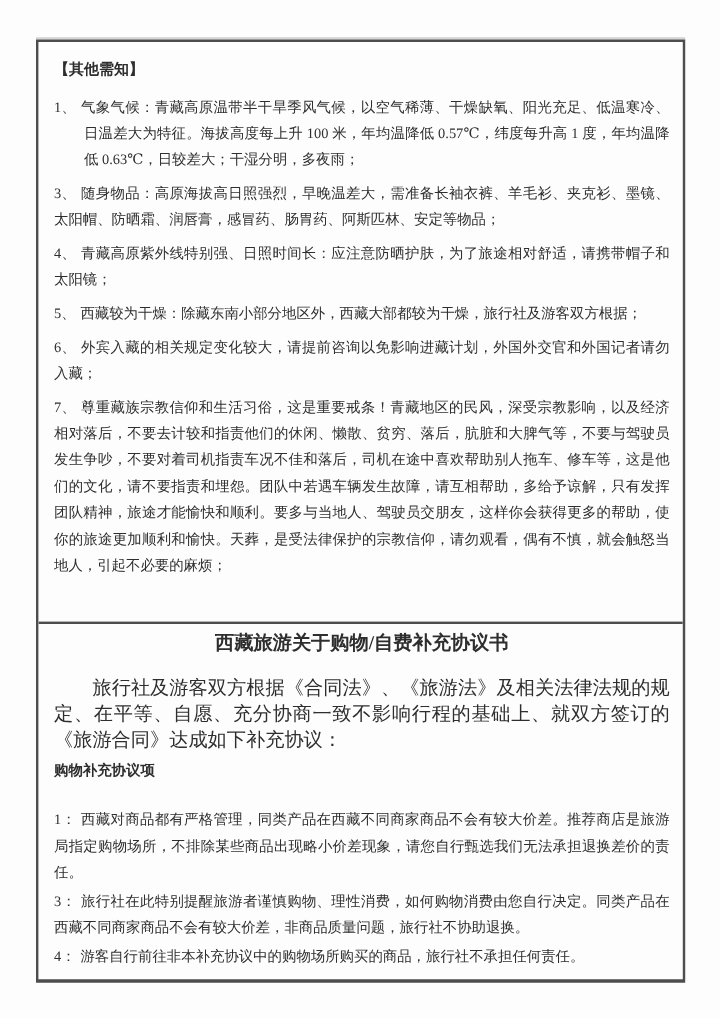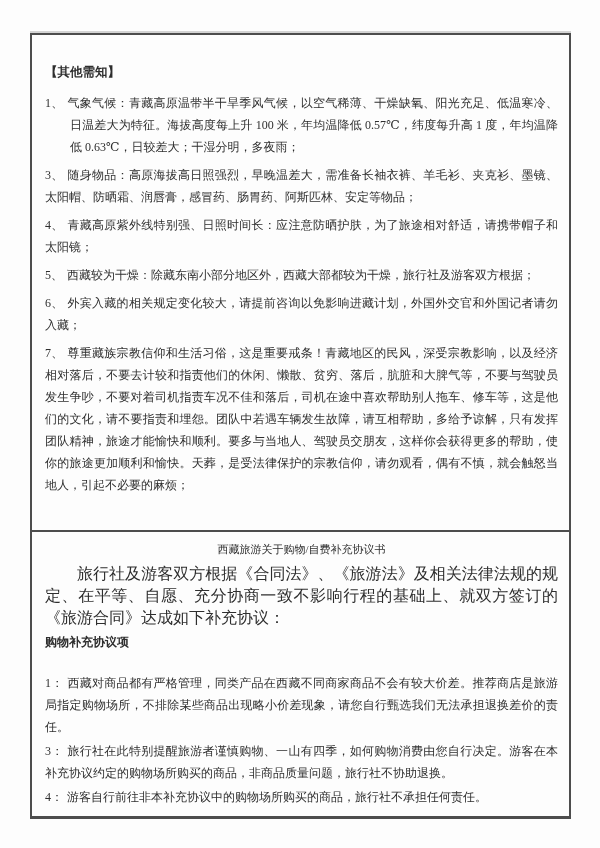--- a/index.html
+++ b/index.html
@@ -15,21 +15,21 @@
     left: 30px; top: 33px;
     width: 541px; height: 786px;
     border: 2px solid #4d4d4d;
     border-bottom-width: 3px;
     box-shadow: 0 -2px 0 0 #d4d4d4;
     background: #fdfdfd;
     display: flex;
     flex-direction: column;
     overflow: hidden;
   }
-  .cell { padding: 26px 11px 4px 13px; overflow: hidden; }
+  .cell { padding: 12px 11px 4px 13px; overflow: hidden; }
   .cell-notices { flex: 1 1 auto; }
   .cell-agreement {
     flex: 0 0 auto;
     border-top: 2px solid #4d4d4d;
     padding-top: 5px;
     padding-bottom: 6px;
   }
   .sec-header {
     font-weight: bold;
     font-size: 12.5px;
@@ -41,25 +41,25 @@
     line-height: 22px;
     text-align: justify;
     margin-bottom: 6px;
   }
   p.item .num { margin-right: 4px; }
   p.item.hang {
     padding-left: 25px;
     text-indent: -25px;
   }
   .agr-title {
-    font-weight: normal;
-    font-size: 11px;
+    font-weight: bold;
+    font-size: 16px;
     line-height: 24px;
     text-align: center;
-    margin-bottom: 2px;
+    margin-bottom: 14px;
   }
   p.intro {
     font-size: 16px;
     line-height: 22px;
     text-align: justify;
     text-indent: 2em;
     margin-bottom: 2px;
   }
   .sub-header {
     font-weight: bold;
@@ -101,18 +101,18 @@
   <div class="cell cell-agreement">
     <div class="agr-title">西藏旅游关于购物/自费补充协议书</div>
 
     <p class="intro">旅行社及游客双方根据《合同法》、《旅游法》及相关法律法规的规定、在平等、自愿、充分协商一致不影响行程的基础上、就双方签订的《旅游合同》达成如下补充协议：</p>
 
     <div class="sub-header">购物补充协议项</div>
 
     <p class="a-item"><span class="num">1：</span><span>西藏对商品都有严格管理，同类产品在西藏不同商家商品不会有较大价差。推荐商店是旅游局指定购物场所，不排除某些商品出现略小价差现象，请您自行甄选我们无法承担退换差价的责任。</span></p>
 
 
-    <p class="a-item"><span class="num">3：</span><span>旅行社在此特别提醒旅游者谨慎购物、一山有四季，如何购物消费由您自行决定。游客在本补充协议约定的购物场所购买的商品，非商品质量问题，旅行社不协助退换。</span></p>
+    <p class="a-item"><span class="num">3：</span><span>旅行社在此特别提醒旅游者谨慎购物、理性消费，如何购物消费由您自行决定。同类产品在西藏不同商家商品不会有较大价差，非商品质量问题，旅行社不协助退换。</span></p>
 
     <p class="a-item"><span class="num">4：</span><span>游客自行前往非本补充协议中的购物场所购买的商品，旅行社不承担任何责任。</span></p>
   </div>
 
 </div>
 
 </body></html>

